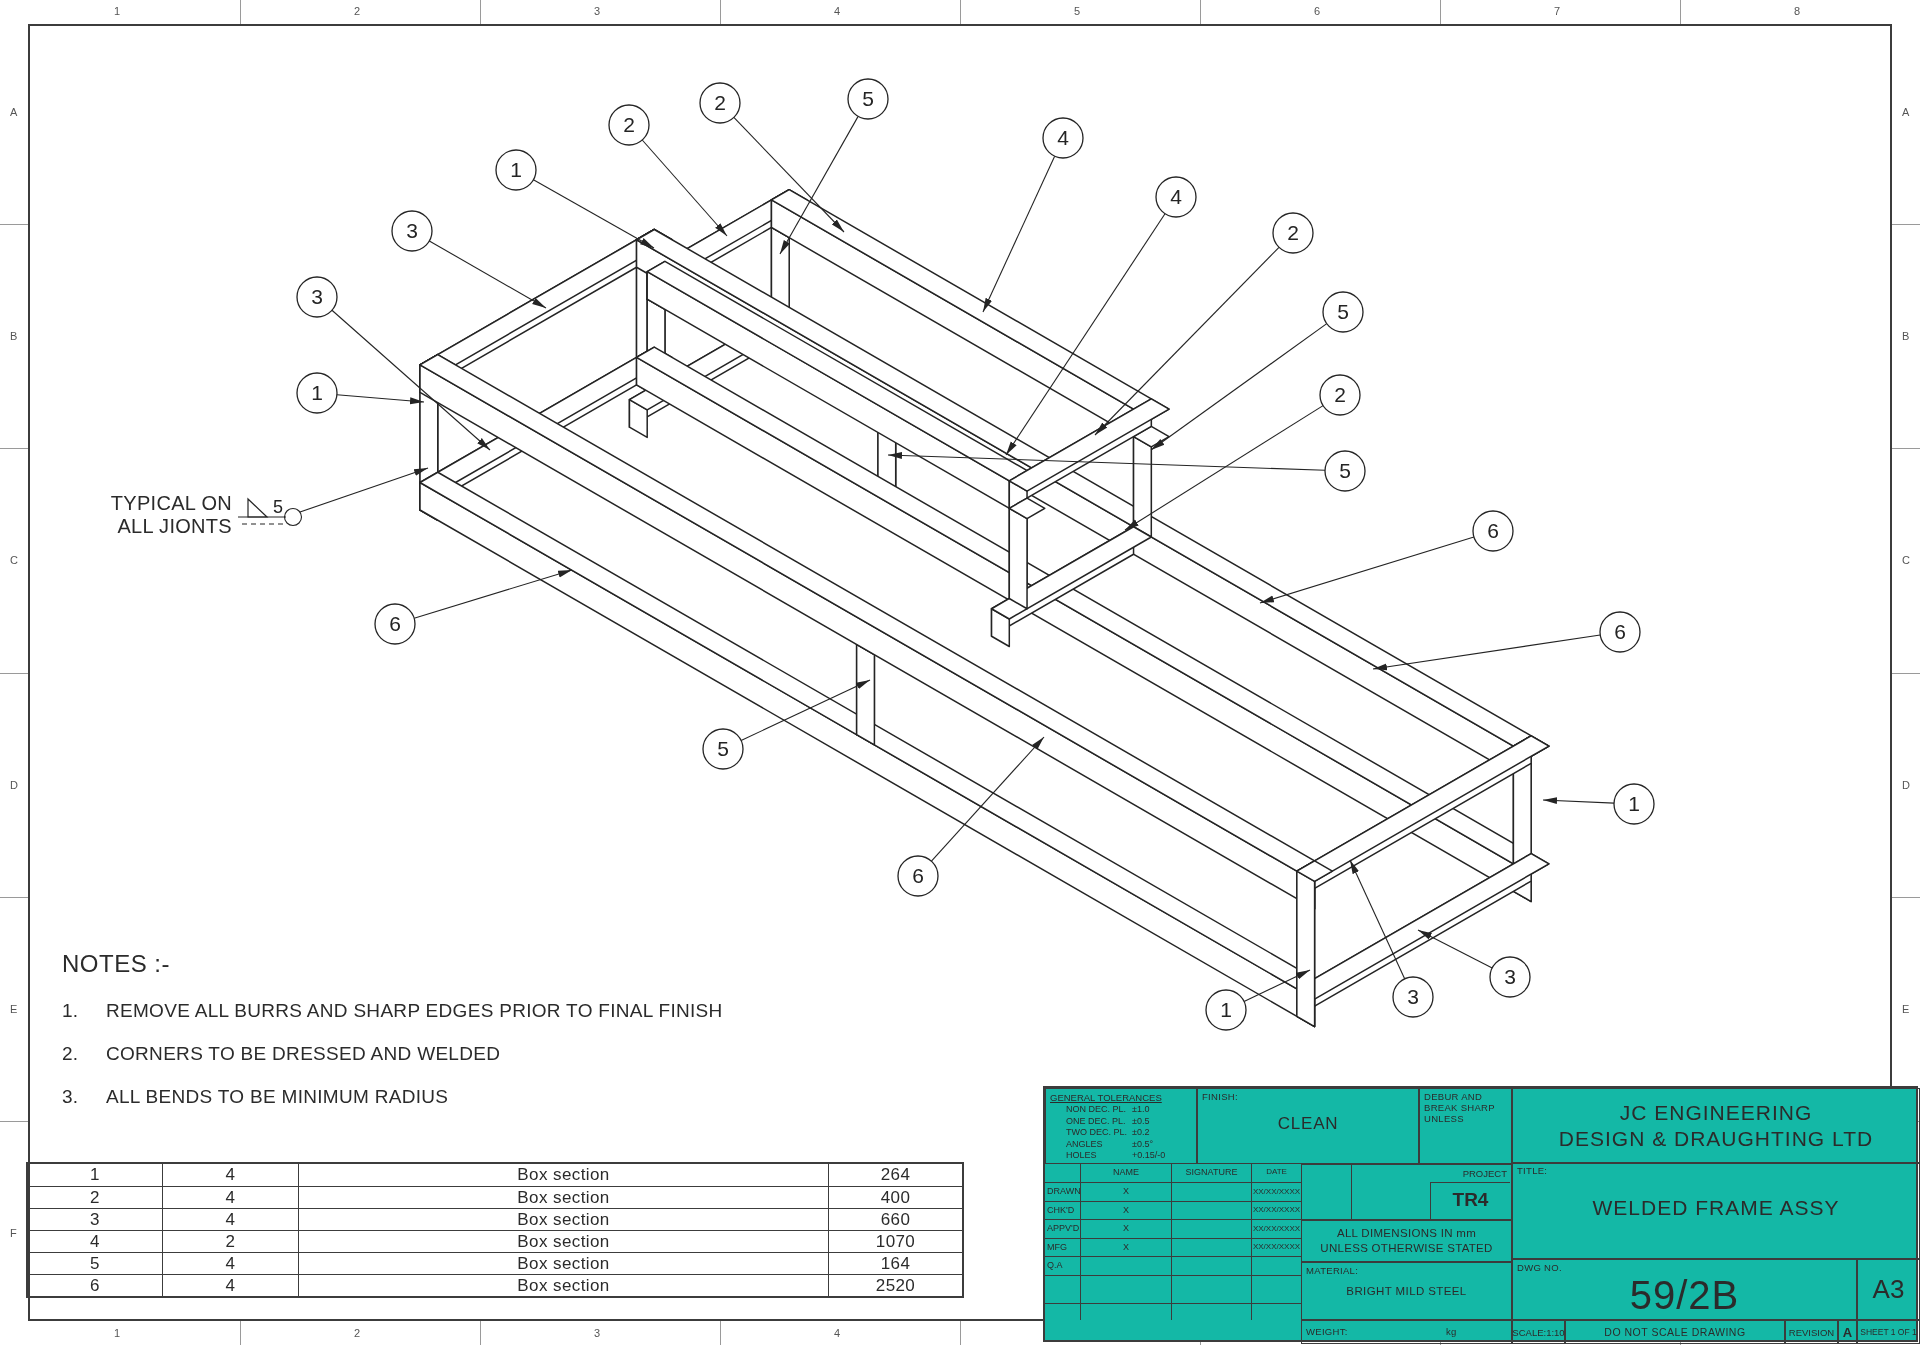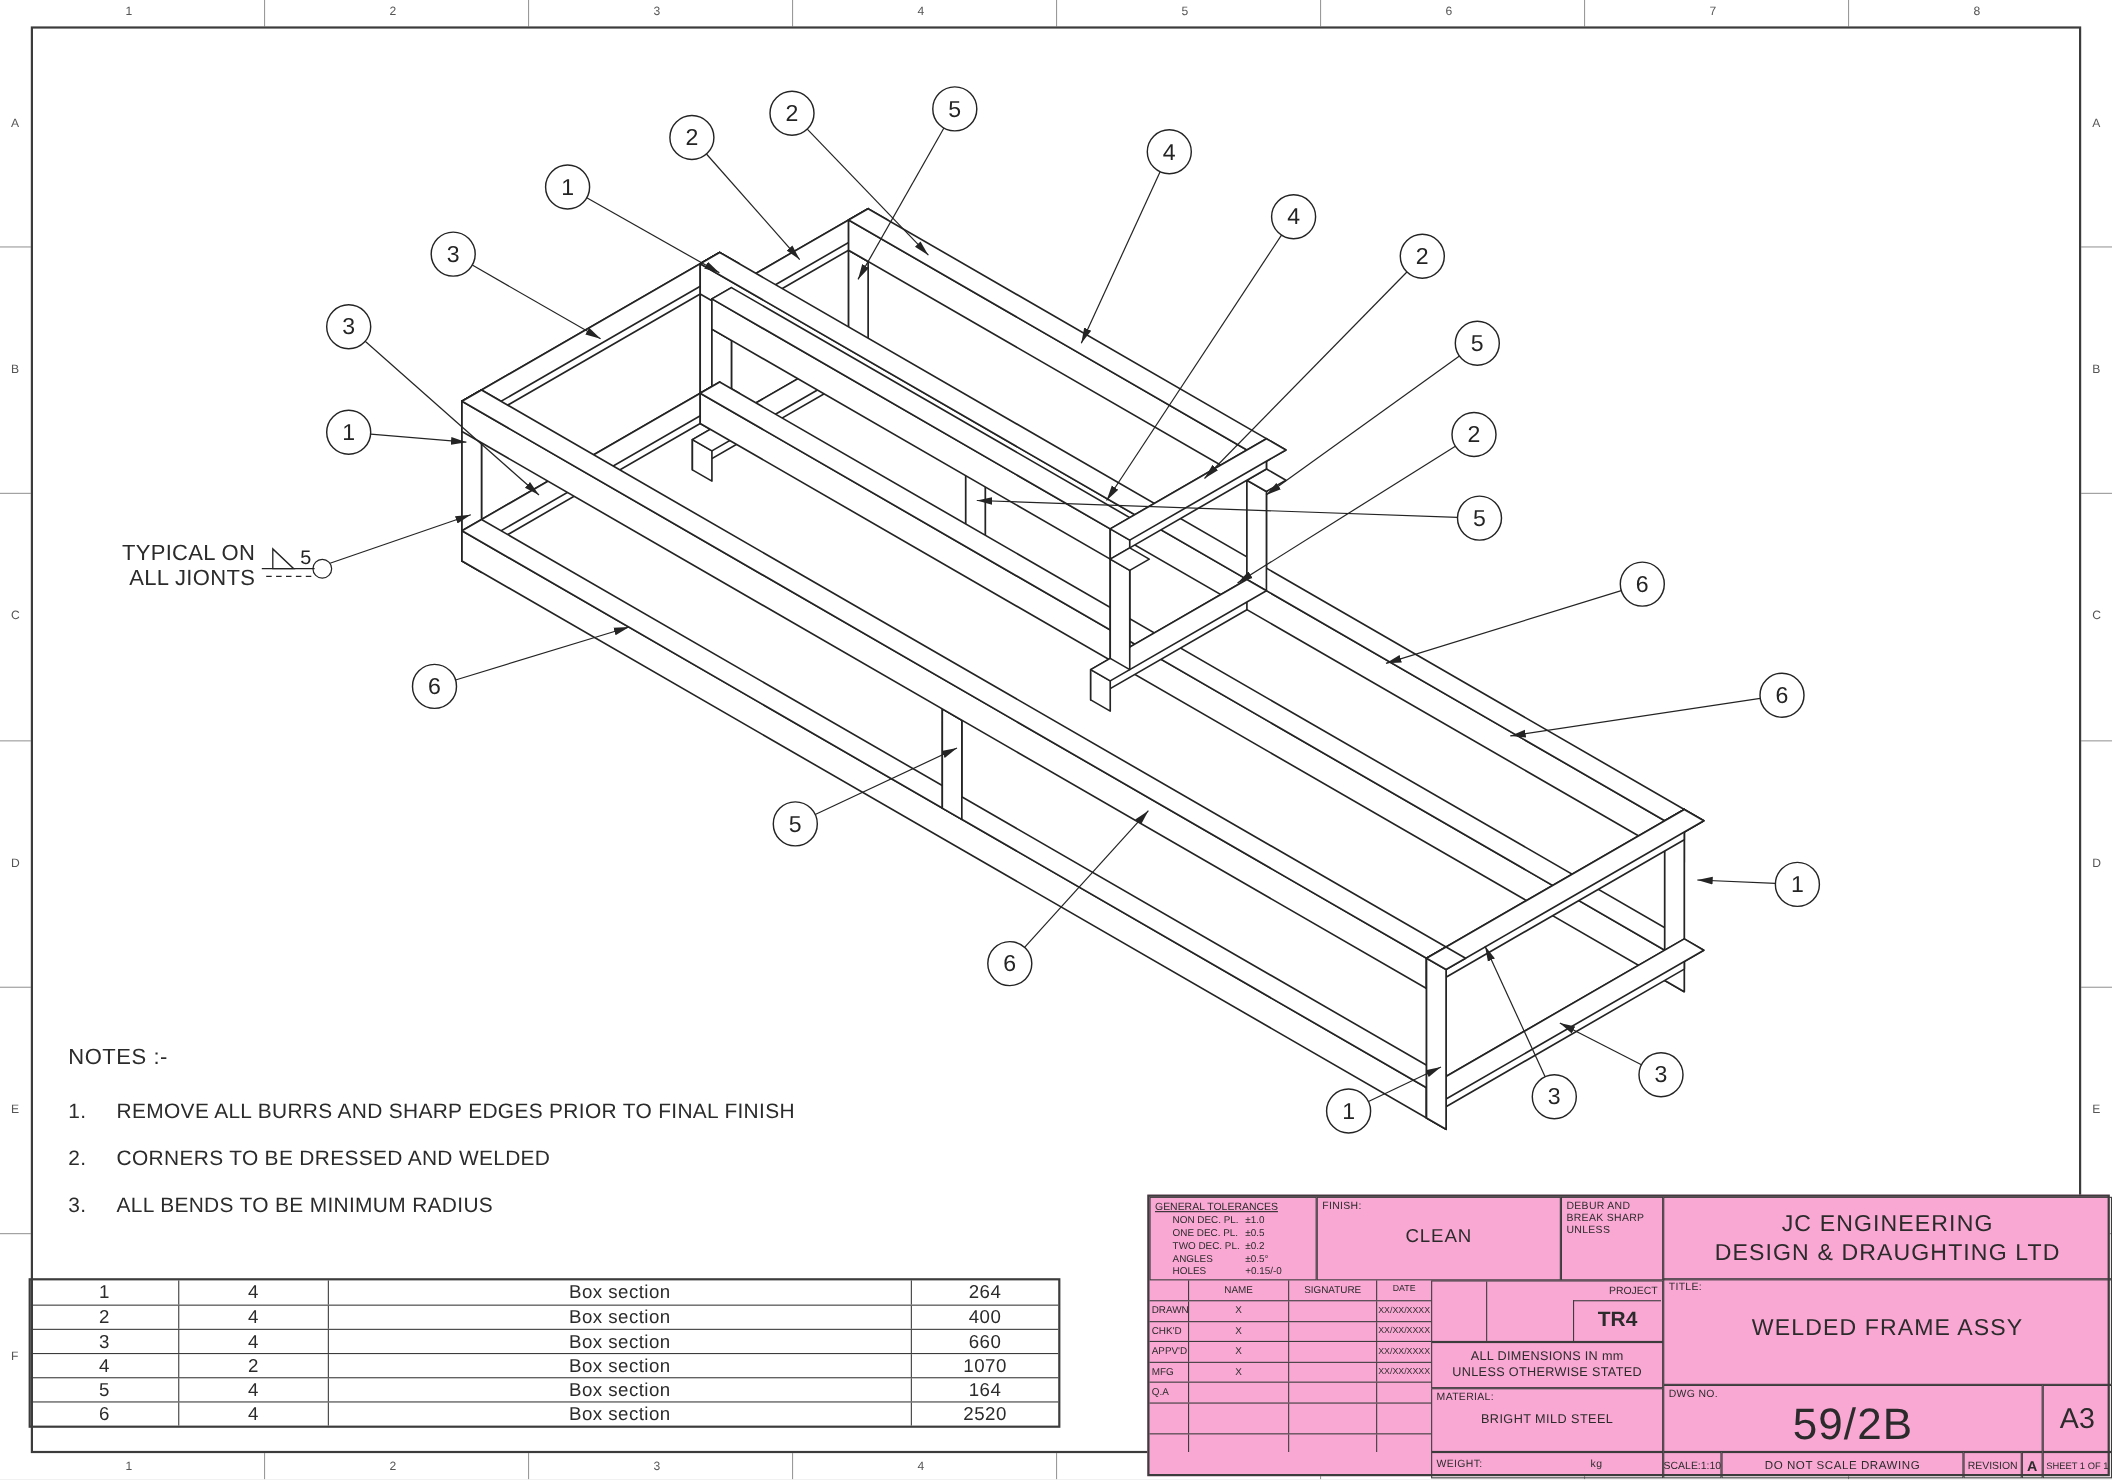--- a/index.html
+++ b/index.html
@@ -8,40 +8,40 @@
   .sheet *{box-sizing:border-box;}
   svg#cad{position:absolute;left:0;top:0;}
   
   .inner-border{position:absolute;left:28px;top:24px;width:1864px;height:1297px;
                 border:2px solid #3c3c3c;pointer-events:none;}
   .strip{position:absolute;}
   .strip .lbl{position:absolute;font-size:11px;color:#555;}
   .tick{position:absolute;background:#9a9a9a;}
   
   .notes{position:absolute;left:62px;top:950px;width:760px;}
-  .notes .ntitle{font-size:20px;letter-spacing:.5px;}
+  .notes .ntitle{font-size:24px;letter-spacing:.5px;}
   .notes .nitem{position:absolute;left:0;width:760px;font-size:19px;letter-spacing:.3px;}
   .notes .nnum{display:inline-block;width:44px;}
   
   .weldnote{position:absolute;left:60px;top:492px;width:172px;text-align:right;
             font-size:20px;line-height:23px;letter-spacing:.3px;}
   
   .ptable{position:absolute;left:26px;top:1162px;width:938px;border:2px solid #3c3c3c;}
   .prow{display:flex;border-top:1px solid #3c3c3c;}
   .prow:first-child{border-top:none;}
   .pcell{border-left:1px solid #3c3c3c;text-align:center;font-size:17px;
          letter-spacing:.4px;overflow:hidden;white-space:nowrap;}
   .pcell:first-child{border-left:none;}
   .phead .pcell{font-size:17px;}
   .c0{width:134px;} .c1{width:136px;} .c2{width:530px;} .c3{width:134px;}
   .phead{height:26px;line-height:26px;}
   .pdata{height:22px;line-height:21px;}
   
   .tblock{position:absolute;left:1043px;top:1086px;width:875px;height:256px;
-          background:#f9a8d4;border:2px solid #3c3c3c;font-size:9.5px;}
+          background:#14b8a6;border:2px solid #3c3c3c;font-size:9.5px;}
   .cell{position:absolute;border:1px solid #3c3c3c;}
   .small{font-size:9.5px;letter-spacing:.3px;}
   .tol-line{display:flex;justify-content:space-between;padding:0 6px 0 20px;font-size:9px;line-height:11.5px;}
   .center{display:flex;align-items:center;justify-content:center;text-align:center;}
   .sigrow{position:absolute;left:0;width:256px;display:flex;border-top:1px solid #3c3c3c;}
   .sigc{border-left:1px solid #3c3c3c;text-align:center;font-size:9px;overflow:hidden;white-space:nowrap;}
   .sigc:first-child{border-left:none;text-align:left;padding-left:2px;}
   .s0{width:35px;} .s1{width:91px;} .s2{width:80px;} .s3{width:50px;font-size:8px;}
 </style>
 </head>

